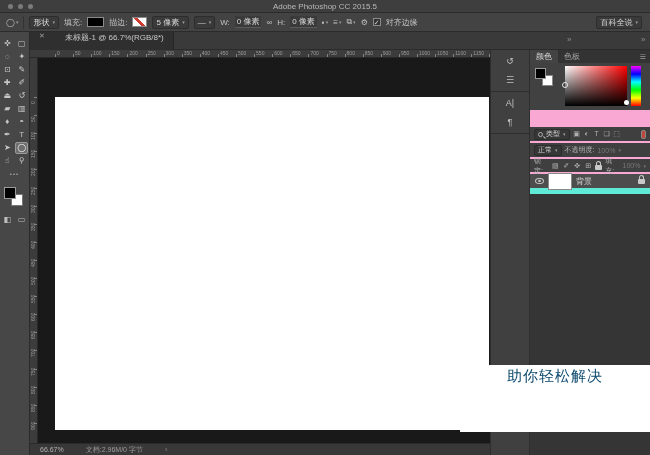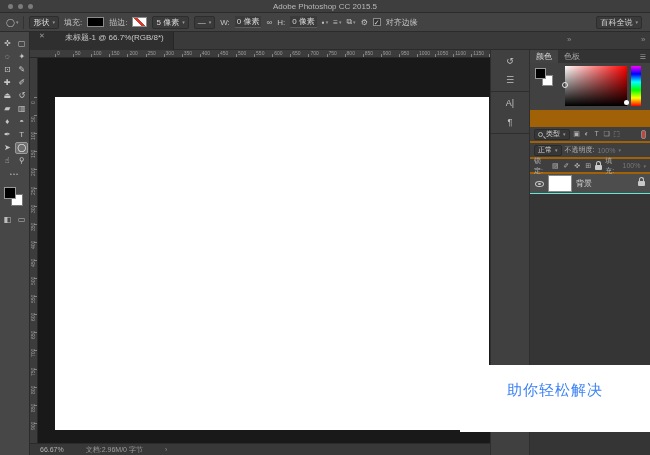--- a/index.html
+++ b/index.html
@@ -64,21 +64,21 @@
   .statusbar{position:absolute;left:30px;top:443px;width:460px;height:12px;background:#383838;border-top:1px solid #2a2a2a;
              display:flex;align-items:center;padding-left:10px;gap:22px;font-size:7px;color:#9d9d9d;}
   .sb-zoom{color:#b3b3b3;}
   .sb-chev{color:#8c8c8c;}
 
   
   .dockstrip{position:absolute;left:490px;top:50px;width:40px;height:405px;background:#404040;border-left:1px solid #2e2e2e;border-right:1px solid #2e2e2e;}
   .dock-group{border-bottom:1px solid #2e2e2e;padding:6px 0;display:flex;flex-direction:column;align-items:center;gap:9px;}
   .dock-icon{font-size:9px;color:#c2c2c2;}
 
-  .panels{position:absolute;left:530px;top:50px;width:120px;height:405px;background:#a16207;}
+  .panels{position:absolute;left:530px;top:50px;width:120px;height:405px;background:#f9a8d4;}
   .ptabs{position:absolute;left:0;width:120px;height:13px;background:#333;display:flex;font-size:8px;color:#a4a4a4;}
   .ptab{padding:0 6px;line-height:13px;}
   .ptab.active{background:#434343;color:#dedede;}
   .pmenu{margin-left:auto;padding-right:4px;line-height:13px;font-size:7px;color:#9a9a9a;}
 
   .color-body{position:absolute;left:0;top:13px;width:120px;height:47px;background:#414141;}
   .cw{position:absolute;left:5px;top:5px;width:21px;height:21px;}
   .cw-bg{position:absolute;left:7px;top:7px;width:11px;height:11px;background:#fff;border:1px solid #888;}
   .cw-fg{position:absolute;left:0;top:0;width:11px;height:11px;background:#000;border:1px solid #999;}
   .sat{position:absolute;left:35px;top:3px;width:62px;height:40px;
@@ -95,31 +95,31 @@
   .row-lock{top:109px;height:13px;}
   .lselect{height:11px;background:#373737;border:1px solid #2b2b2b;border-radius:2px;display:flex;align-items:center;gap:3px;padding:0 3px;color:#cfcfcf;}
   .dim{color:#787878;}
   .ficon{width:8px;text-align:center;font-size:7px;color:#b0b0b0;}
   .mini-mag{position:relative;width:5px;height:5px;border:1px solid #b0b0b0;border-radius:50%;}
   .mini-mag::after{content:'';position:absolute;left:4px;top:4px;width:3px;height:1px;background:#b0b0b0;transform:rotate(45deg);}
   .ftoggle{margin-left:auto;width:5px;height:9px;background:#c0453a;border-radius:2px;border:1px solid #888;}
   .mini-lock{position:relative;width:7px;height:5px;background:#c9c9c9;border-radius:1px;margin-top:3px;}
   .mini-lock::before{content:'';position:absolute;left:1px;top:-4px;width:3px;height:4px;border:1px solid #c9c9c9;border-bottom:none;border-radius:3px 3px 0 0;}
   .layer-list{position:absolute;left:0;top:124px;width:120px;bottom:0;background:#353535;}
-  .layer-item{height:20px;background:#4d4d4d;border-bottom:1px solid #5eead4;display:flex;align-items:center;gap:5px;padding:0 5px;}
+  .layer-item{height:20px;background:#4d4d4d;border-bottom:6px solid #5eead4;display:flex;align-items:center;gap:5px;padding:0 5px;}
   .eye{position:relative;width:9px;height:6px;border:1px solid #c8c8c8;border-radius:50%;}
   .eye::after{content:'';position:absolute;left:2px;top:1px;width:3px;height:2px;border-radius:50%;background:#c8c8c8;}
   .thumb{width:22px;height:15px;background:#fff;outline:1px solid #8a8a8a;}
   .lname{font-size:8px;color:#dcdcdc;}
   .layer-item .mini-lock{margin-left:auto;margin-top:0;}
 
   
   .watermark{position:absolute;right:0;top:365px;width:190px;height:67px;background:#fff;text-align:center;z-index:5;}
   .wm-title{margin-top:6px;font-size:26px;font-weight:bold;letter-spacing:2px;}
-  .wm-sub{margin-top:16px;font-size:15px;color:#3b82f6;letter-spacing:1px;font-family:Liberation Serif, serif;}
+  .wm-sub{margin-top:2px;font-size:15px;color:#0c4a6e;letter-spacing:1px;font-family:Liberation Serif, serif;}
 </style>
 </head>
 <body>
 
 <div class="app">
 
   <div class="titlebar">
     <span class="tl-dot" style="left:8px"></span>
     <span class="tl-dot" style="left:18px"></span>
     <span class="tl-dot" style="left:28px"></span>

